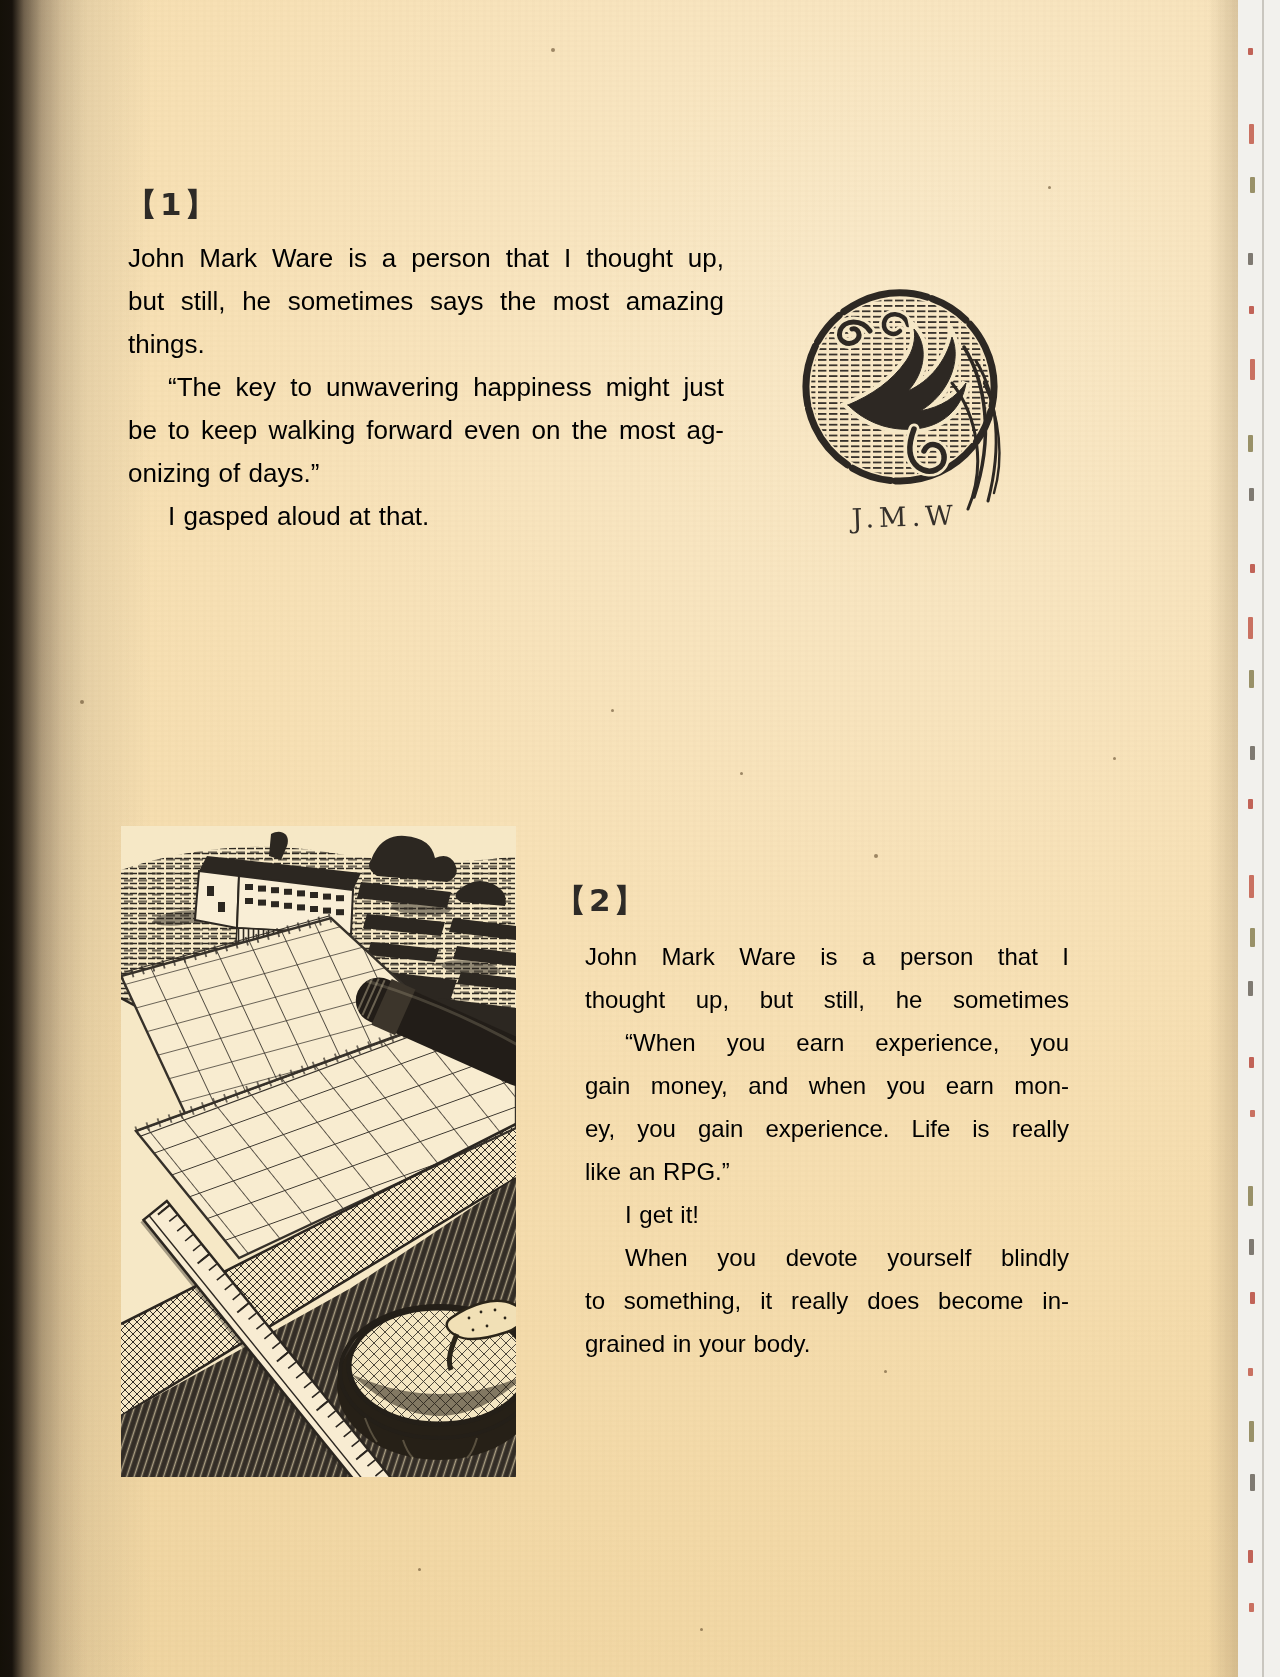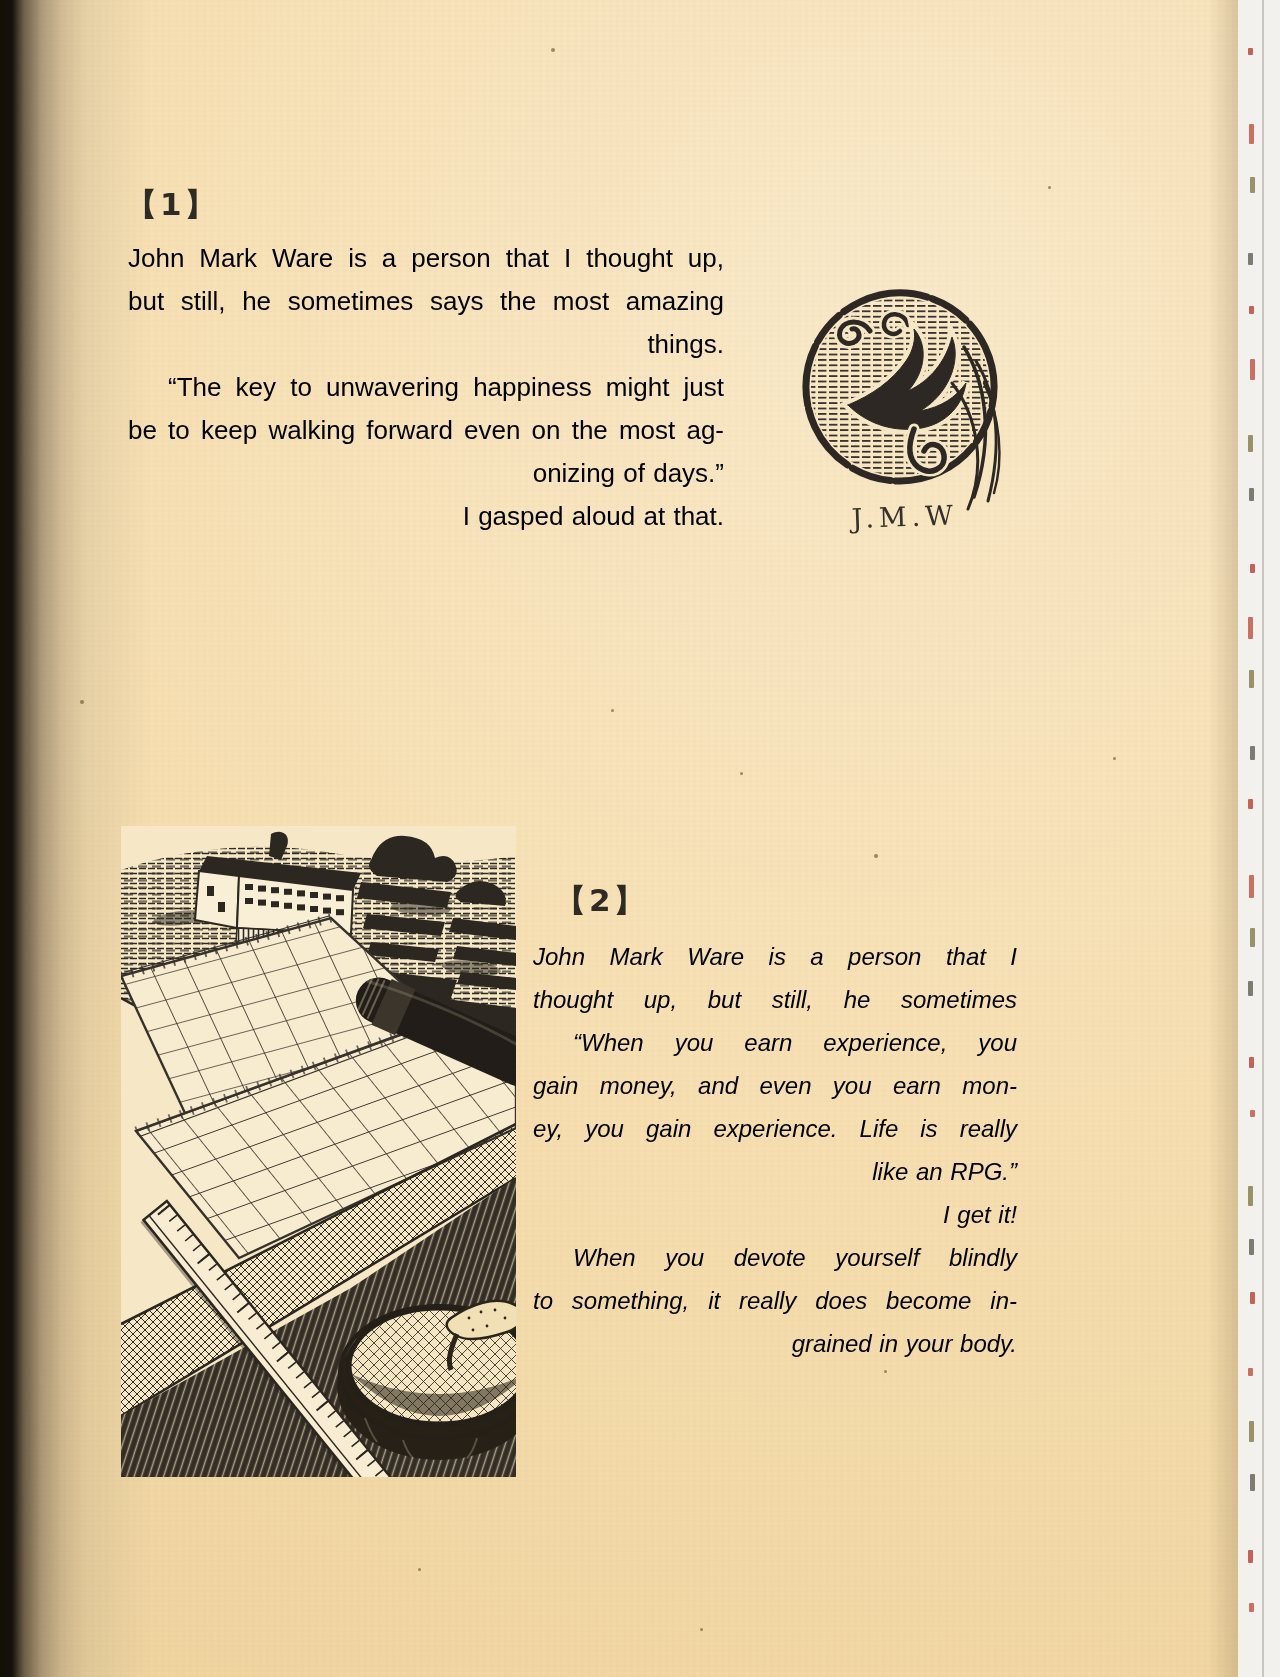--- a/index.html
+++ b/index.html
@@ -47,22 +47,22 @@
   .heading{
     position:absolute;font-family:"DejaVu Sans",sans-serif;font-weight:bold;
     font-size:31px;color:#2e2b27;letter-spacing:3px;line-height:44px;
   }
   #heading1{left:126px;top:182px;}
   #heading2{left:555px;top:878px;}
 
   
   .textcol{position:absolute;color:#000000;}
   #sec1{left:128px;top:237px;width:596px;font-size:26px;line-height:43px;}
-  #sec2{left:533px;top:935px;width:484px;font-size:24px;line-height:43px;font-style:italic;}
-  .tline{text-align:right;word-spacing:1px;}
+  #sec2{left:585px;top:935px;width:484px;font-size:24px;line-height:43px;}
+  .tline{text-align:left;word-spacing:1px;}
   .tline.just{text-align:justify;text-align-last:justify;text-justify:inter-word;}
   .tline.ind{text-indent:40px;}
 
   #seal{position:absolute;left:796px;top:287px;width:218px;height:252px;}
   #illo{position:absolute;left:121px;top:826px;width:395px;height:651px;}
 </style>
 </head>
 <body>
 
 <div class="canvas">
@@ -270,21 +270,21 @@
       </g>
     </g>
   </svg>
 
   <div class="heading" id="heading2">【2】</div>
   <div class="textcol" id="sec2">
       <div id="sec2-lines">
         <div class="tline just">John Mark Ware is a person that I</div>
         <div class="tline just">thought up, but still, he sometimes</div>
         <div class="tline just ind">“When you earn experience, you</div>
-        <div class="tline just">gain money, and even you earn mon-</div>
+        <div class="tline just">gain money, and when you earn mon-</div>
         <div class="tline just">ey, you gain experience. Life is really</div>
         <div class="tline">like an RPG.”</div>
         <div class="tline ind">I get it!</div>
         <div class="tline just ind">When you devote yourself blindly</div>
         <div class="tline just">to something, it really does become in-</div>
         <div class="tline">grained in your body.</div>
       </div>
     </div>
 <div class="edash" style="left: 1248px; top: 48px; width: 5px; height: 7px; background: rgb(184, 74, 60);"></div>
     <div class="edash" style="left: 1249px; top: 124px; width: 5px; height: 20px; background: rgb(194, 90, 72);"></div>

